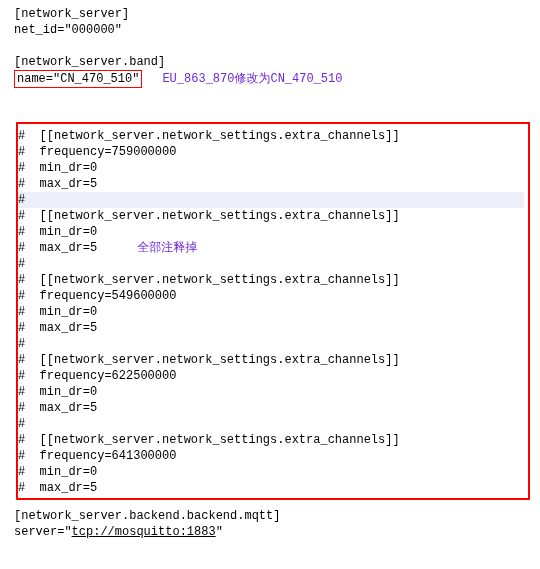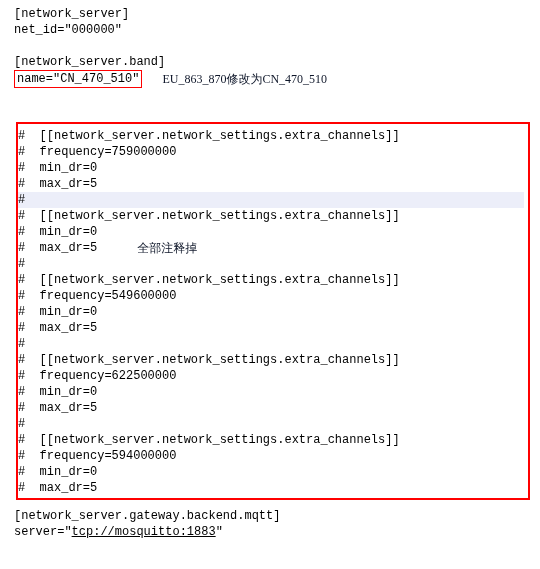--- a/index.html
+++ b/index.html
@@ -24,22 +24,22 @@
     border: 1px solid #ff0000;
     display: inline-block;
     padding: 0 2px;
   }
   .red-box-big {
     border: 2px solid #ff0000;
     margin: 2px 10px 8px 2px;
     padding: 4px 4px 2px 0;
   }
   .annotation {
-    color: #0f172a;
-    font-family: Liberation Serif, serif;
+    color: #6d28d9;
+    font-family: Liberation Mono, monospace;
     font-size: 12px;
   }
   .hl-line {
     background: #eceef9;
   }
   .underline {
     text-decoration: underline;
   }
   .row {
     display: flex;
@@ -94,22 +94,22 @@
     <div class="line"><span>#</span><span>  max_dr=5</span></div>
     <div class="line"><span>#</span></div>
 
     <div class="line"><span>#</span><span>  [[network_server.network_settings.extra_channels]]</span></div>
     <div class="line"><span>#</span><span>  frequency=622500000</span></div>
     <div class="line"><span>#</span><span>  min_dr=0</span></div>
     <div class="line"><span>#</span><span>  max_dr=5</span></div>
     <div class="line"><span>#</span></div>
 
     <div class="line"><span>#</span><span>  [[network_server.network_settings.extra_channels]]</span></div>
-    <div class="line"><span>#</span><span>  frequency=594000000</span></div>
+    <div class="line"><span>#</span><span>  frequency=641300000</span></div>
     <div class="line"><span>#</span><span>  min_dr=0</span></div>
     <div class="line"><span>#</span><span>  max_dr=5</span></div>
 
   </div>
 
-  <div class="line">[network_server.gateway.backend.mqtt]</div>
+  <div class="line">[network_server.backend.backend.mqtt]</div>
   <div class="line"><span>server="</span><span class="underline">tcp://mosquitto:1883</span><span>"</span></div>
 
 </div>
 
 </body></html>

